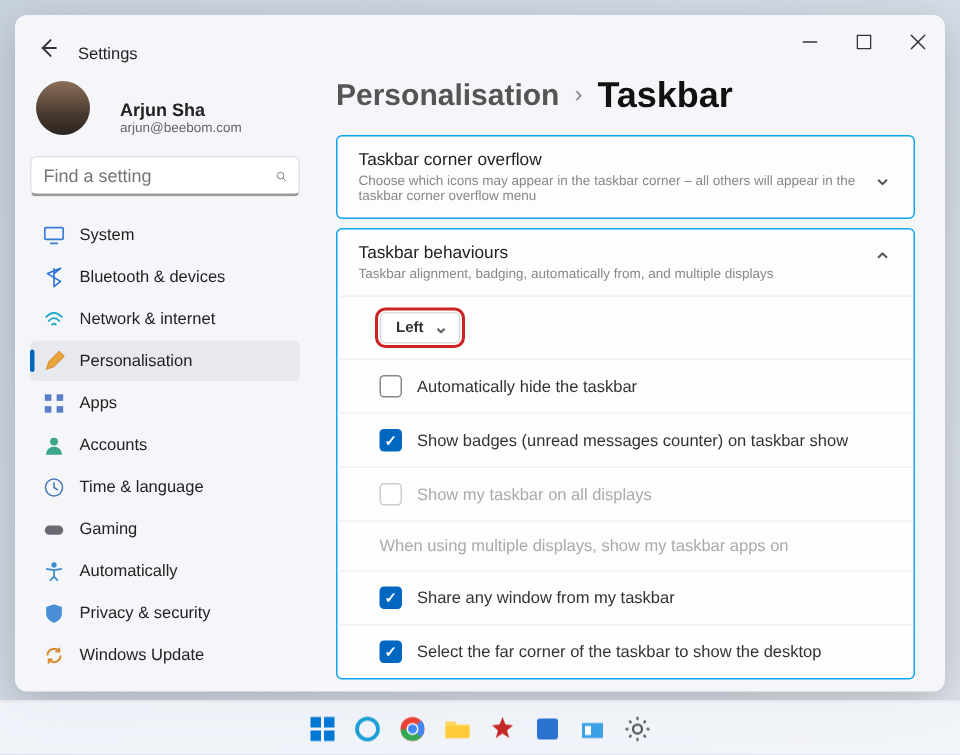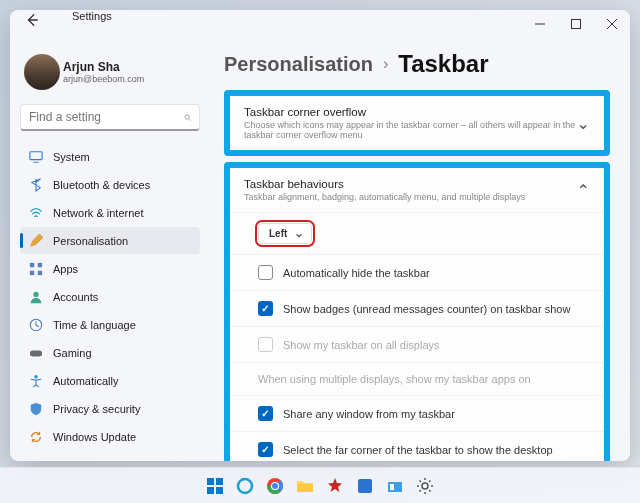--- a/index.html
+++ b/index.html
@@ -1,42 +1,42 @@
 <!DOCTYPE html>
 <html><head>
 <meta charset="utf-8">
 <style>
 * { margin:0; padding:0; box-sizing:border-box; font-family:"Segoe UI",Arial,sans-serif; }
 body { width:640px; height:503px; background:#d8dee8; overflow:hidden; position:relative; }
 .desktop { position:absolute; inset:0; background:linear-gradient(135deg,#c9d3e0,#dfe4ec); }
 .win { position:absolute; top:10px; left:10px; right:10px; bottom:42px; background:#f5f6f9; border-radius:8px; box-shadow:0 8px 30px rgba(0,0,0,.2); display:flex; flex-direction:column; overflow:hidden; }
-.titlebar { height:32px; display:flex; align-items:flex-start; padding:0 0 0 12px;gap:20px; }
+.titlebar { height:32px; display:flex; align-items:flex-end; padding:0 0 0 12px; }
 .back { width:20px; height:20px; display:flex; align-items:center; justify-content:center; color:#333; cursor:pointer; }
 .ttl { font-size:11px; margin-left:10px; color:#222; }
 .wctrls { margin-left:auto; display:flex; }
 .wbtn { width:36px; height:28px; display:flex; align-items:center; justify-content:center; color:#333; cursor:pointer; }
 .body { flex:1; display:flex; overflow:hidden; }
 .side { width:200px; padding:8px 10px; display:flex; flex-direction:column; gap:6px; }
-.prof { display:flex; align-items:center; gap:3px; padding:4px 4px 8px; }
+.prof { display:flex; align-items:flex-end; gap:20px; padding:4px 4px 8px; }
 .avatar { width:36px; height:36px; border-radius:50%; background:linear-gradient(180deg,#8b6f5a 0%,#4a3a2e 60%,#2a2420 100%); }
 .pname { font-size:12px; font-weight:600; color:#222; }
 .pemail { font-size:9px; color:#666; }
 .search { display:flex; align-items:center; background:#fff; border:1px solid #e3e3e6; border-bottom:2px solid #999; border-radius:4px; padding:5px 8px; }
 .search input { flex:1; border:none; outline:none; font-size:12px; background:transparent; color:#555; }
 .menu { display:flex; flex-direction:column; gap:1px; margin-top:6px; }
 .mitem { display:flex; align-items:center; gap:10px; padding:6px 8px; border-radius:4px; font-size:11px; color:#222; cursor:pointer; position:relative; }
 .mitem.active { background:#e7e9ee; }
 .mitem.active::before { content:""; position:absolute; left:0; top:6px; bottom:6px; width:3px; background:#0067c0; border-radius:2px; }
 .mitem .mi { width:15px; height:15px; display:flex; align-items:center; justify-content:center; }
 .main { flex:1; padding:4px 20px 8px 14px; overflow:auto; }
 .crumb { display:flex; align-items:center; gap:10px; margin:4px 0 12px; }
 .crumb .c1 { font-size:20px; font-weight:600; color:#555; }
 .crumb .sep { font-size:16px; color:#888; }
 .crumb .c2 { font-size:24px; font-weight:600; color:#111; }
-.card { background:#fdfdfe; border:6px solid #0ea5e9; border-radius:4px; margin-bottom:6px; }
+.card { background:#fdfdfe; border:1px solid #0ea5e9; border-radius:4px; margin-bottom:6px; }
 .chdr { display:flex; padding:10px 14px; align-items:center; cursor:pointer; }
 .chdr .ct { font-size:11.5px; color:#222; }
 .chdr .cs { font-size:9px; color:#888; margin-top:2px; }
 .chdr .chev { margin-left:auto; color:#555; }
 .row { display:flex; align-items:center; padding:10px 14px 10px 28px; border-top:1px solid #eef0f3; font-size:11px; color:#333; }
 .row .lbl { flex:1; }
 .row .cb { width:15px; height:15px; border-radius:3px; margin-right:10px; display:flex; align-items:center; justify-content:center; flex-shrink:0; }
 .cb.on { background:#0067c0; }
 .cb.off { background:#fff; border:1.5px solid #888; }
 .cb.dis { background:#fff; border:1.5px solid #ccc; }
@@ -210,21 +210,21 @@
             <div class="cs">Choose which icons may appear in the taskbar corner – all others will appear in the taskbar corner overflow menu</div>
           </div>
           <span class="chev">⌄</span>
         </div>
       </div>
 
       <div class="card">
         <div class="chdr">
           <div>
             <div class="ct">Taskbar behaviours</div>
-            <div class="cs">Taskbar alignment, badging, automatically menu, and multiple displays</div>
+            <div class="cs">Taskbar alignment, badging, automatically from, and multiple displays</div>
           </div>
           <span class="chev">⌃</span>
         </div>
         <div class="row">
           <span class="sel hl" style="min-width:54px">Left</span>
         </div>
         <div class="row">
           <span class="cb off"></span>
           <span class="lbl">Automatically hide the taskbar</span>
         </div>

